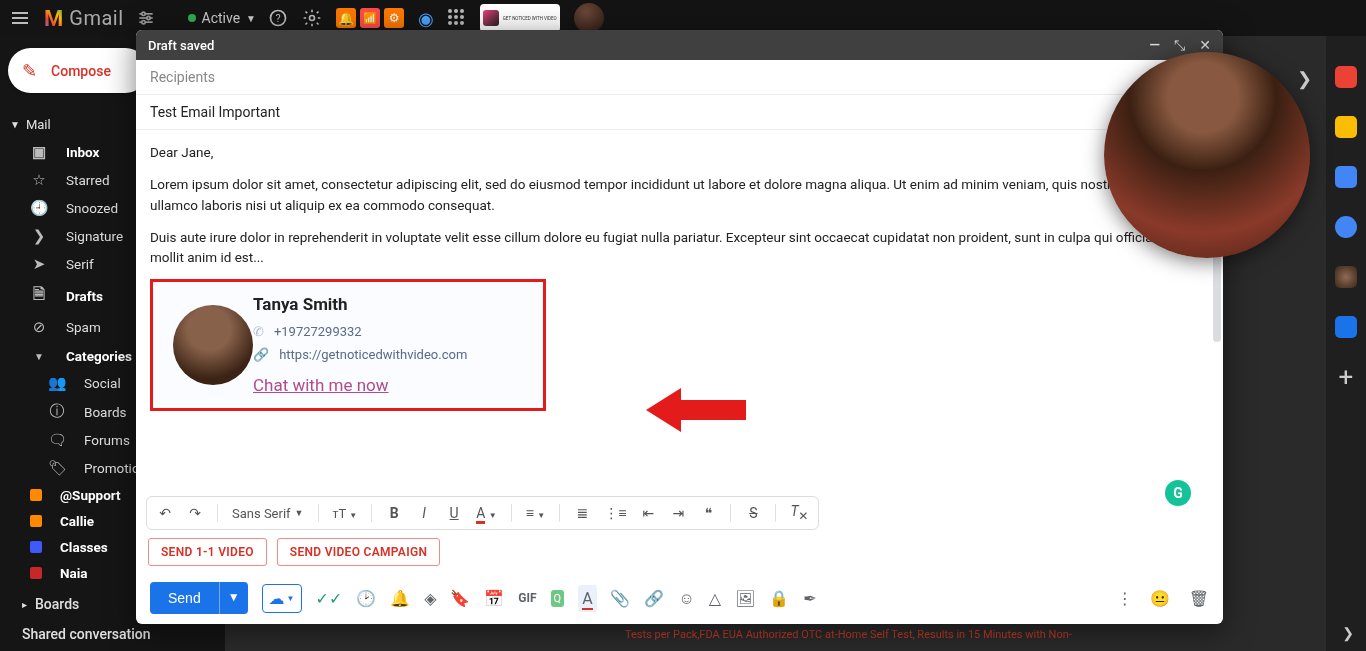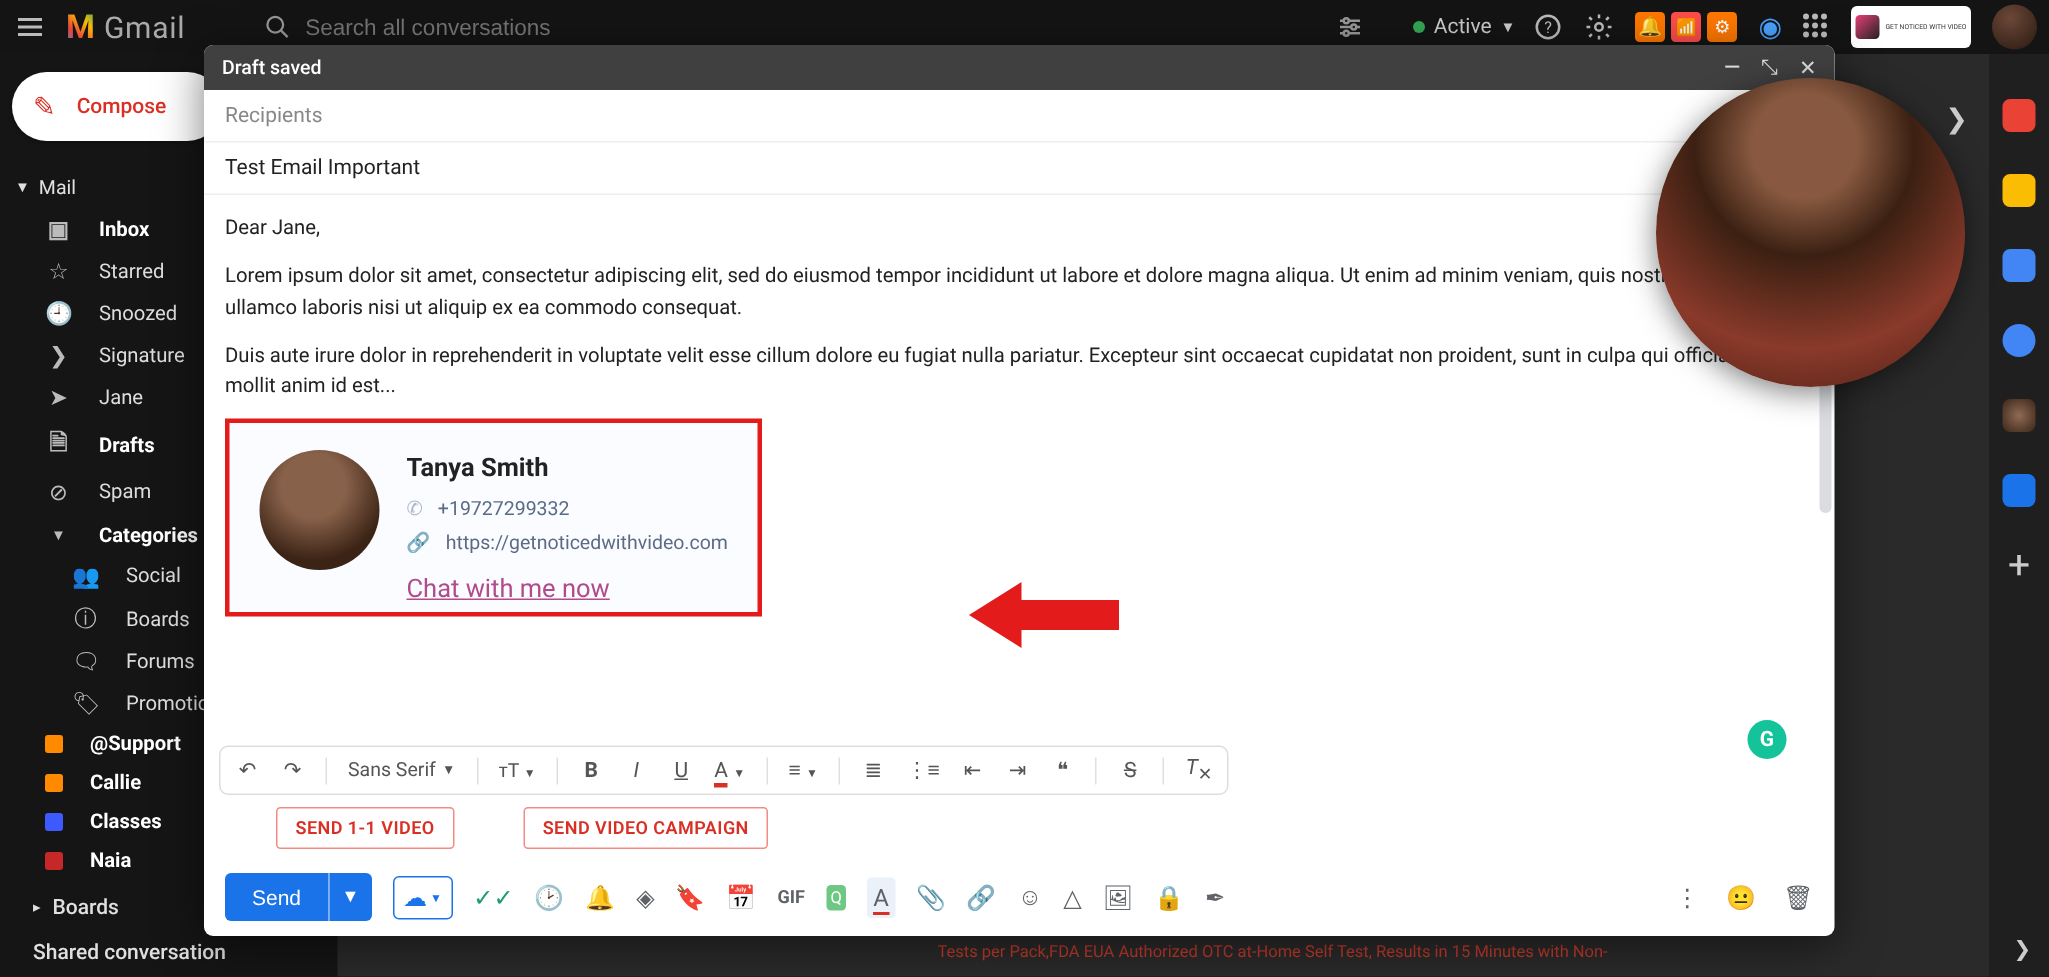--- a/index.html
+++ b/index.html
@@ -68,21 +68,21 @@
   .compose-header { height: 30px; background: #404040; color: #fff; display: flex; align-items: center; padding: 0 12px; font-size: 13px; font-weight: 500; }
   .compose-header-ctrls { margin-left: auto; display: flex; gap: 14px; }
   .compose-header-ctrls span { cursor: pointer; font-size: 14px; color: #ddd; }
   .compose-recip { padding: 9px 14px; color: #888; font-size: 14px; border-bottom: 1px solid #eee; }
   .compose-subj { padding: 9px 14px; font-size: 14px; color: #222; border-bottom: 1px solid #eee; }
   .compose-body { padding: 12px 14px; font-size: 13.5px; color: #222; line-height: 1.5; flex: 1; overflow-y: auto; position: relative; }
   .compose-body p { margin-bottom: 12px; }
   
   
   .sig-card-wrap { margin-top: 8px; }
-  .sig-card { border: 3px solid #e31b1b; width: 358px; height: 132px; display: flex; align-items: flex-start; padding: 18px 20px; gap: 18px; background: #fafcff; }
+  .sig-card { border: 3px solid #e31b1b; width: 396px; height: 132px; display: flex; align-items: center; padding: 18px 20px; background: #fafcff; }
   .sig-avatar { width: 80px; height: 80px; border-radius: 50%; background: radial-gradient(circle at 45% 30%, #88614a 30%, #3b2315 70%); flex-shrink: 0; }
   .sig-info { display: flex; flex-direction: column; gap: 4px; }
   .sig-name { font-size: 17px; font-weight: 700; color: #222; }
   .sig-line { display: flex; align-items: center; gap: 10px; font-size: 13px; color: #5b6b86; }
   .sig-icn { color: #aeb8c9; font-size: 13px; }
   .sig-chat { color: #b14b8c; font-size: 17px; text-decoration: underline; cursor: pointer; margin-top: 4px; }
   
   
   .red-arrow { position: absolute; left: 510px; top: 252px; width: 100px; height: 56px; }
   .red-arrow svg { width: 100%; height: 100%; }
@@ -91,21 +91,21 @@
   .grammarly { position: absolute; right: 32px; bottom: 118px; width: 26px; height: 26px; border-radius: 50%; background: #15c39a; color: #fff; display: flex; align-items: center; justify-content: center; font-weight: bold; font-size: 14px; }
   
   
   .fmt-toolbar { border: 1px solid #ddd; border-radius: 6px; margin: 4px 10px 6px 10px; padding: 6px 10px; display: flex; align-items: center; gap: 14px; color: #555; font-size: 14px; width: fit-content; background: #fff; }
   .fmt-toolbar .sep { width: 1px; height: 18px; background: #e0e0e0; }
   .fmt-toolbar .btn { cursor: pointer; min-width: 16px; text-align: center; }
   .font-picker { display: flex; align-items: center; gap: 4px; font-size: 13px; }
   
   
   .chip-row { display: flex; gap: 10px; padding: 2px 12px 8px; }
-  .chip { border: 1px solid #f28b82; color: #d93025; font-size: 12px; font-weight: 600; padding: 6px 12px; border-radius: 3px; cursor: pointer; letter-spacing: .3px; margin-left: 36px; }
+  .chip { border: 1px solid #f28b82; color: #d93025; font-size: 12px; font-weight: 600; padding: 6px 12px; border-radius: 3px; cursor: pointer; letter-spacing: .3px; }
   
   
   .action-bar { display: flex; align-items: center; padding: 8px 14px 10px; gap: 14px; }
   .send-btn { background: #1a73e8; color: #fff; border: none; border-radius: 4px 0 0 4px; padding: 8px 18px; font-size: 14px; font-weight: 500; cursor: pointer; }
   .send-more { background: #1a73e8; color: #fff; border-left: 1px solid rgba(255,255,255,.4); border-radius: 0 4px 4px 0; padding: 8px 8px; cursor: pointer; font-size: 12px; }
   .send-split { display: flex; }
   .cloud-icon { border: 1px solid #1a73e8; padding: 4px 6px; border-radius: 4px; color: #1a73e8; display: flex; align-items: center; gap: 2px; }
   .action-bar .ab-icn { color: #5f6368; font-size: 16px; cursor: pointer; }
   .ab-boxed { background: #eaf1fb; padding: 4px; border-radius: 3px; }
   .ab-right { margin-left: auto; display: flex; gap: 18px; align-items: center; }
@@ -123,29 +123,20 @@
 
 <div class="topbar">
   <div class="menu-icon">
       <span></span>
       <span></span>
       <span></span>
     </div>
   <div class="gmail-logo">
     <span class="gmail-m">M</span>
     <span class="gmail-text">Gmail</span>
-  </div>
-  <div class="search-wrap">
-    <span class="search-icn">
-      <svg width="18" height="18" viewBox="0 0 24 24" fill="none" stroke="#999" stroke-width="2">
-          <circle cx="10" cy="10" r="7"></circle>
-          <line x1="21" y1="21" x2="15" y2="15"></line>
-        </svg>
-    </span>
-    <input class="search-input" placeholder="Search all conversations" style="">
   </div>
   <span class="search-right">
     <svg width="20" height="20" viewBox="0 0 24 24" stroke="#999" stroke-width="2" fill="none">
         <line x1="4" y1="7" x2="20" y2="7"></line>
         <line x1="4" y1="12" x2="20" y2="12"></line>
         <line x1="4" y1="17" x2="20" y2="17"></line>
         <circle cx="9" cy="7" r="2" fill="#1a1a1a"></circle>
         <circle cx="15" cy="12" r="2" fill="#1a1a1a"></circle>
         <circle cx="9" cy="17" r="2" fill="#1a1a1a"></circle>
       </svg>
@@ -214,21 +205,21 @@
     <div class="sb-item">
         <span class="icn">🕘</span>
         <span>Snoozed</span>
       </div>
     <div class="sb-item">
         <span class="icn">❯</span>
         <span>Signature</span>
       </div>
     <div class="sb-item">
         <span class="icn">➤</span>
-        <span>Jane</span>
+        <span>Serif</span>
       </div>
     <div class="sb-item sb-bold">
         <span class="icn">🗎</span>
         <span>Drafts</span>
       </div>
     <div class="sb-item">
         <span class="icn">⊘</span>
         <span>Spam</span>
       </div>
 

